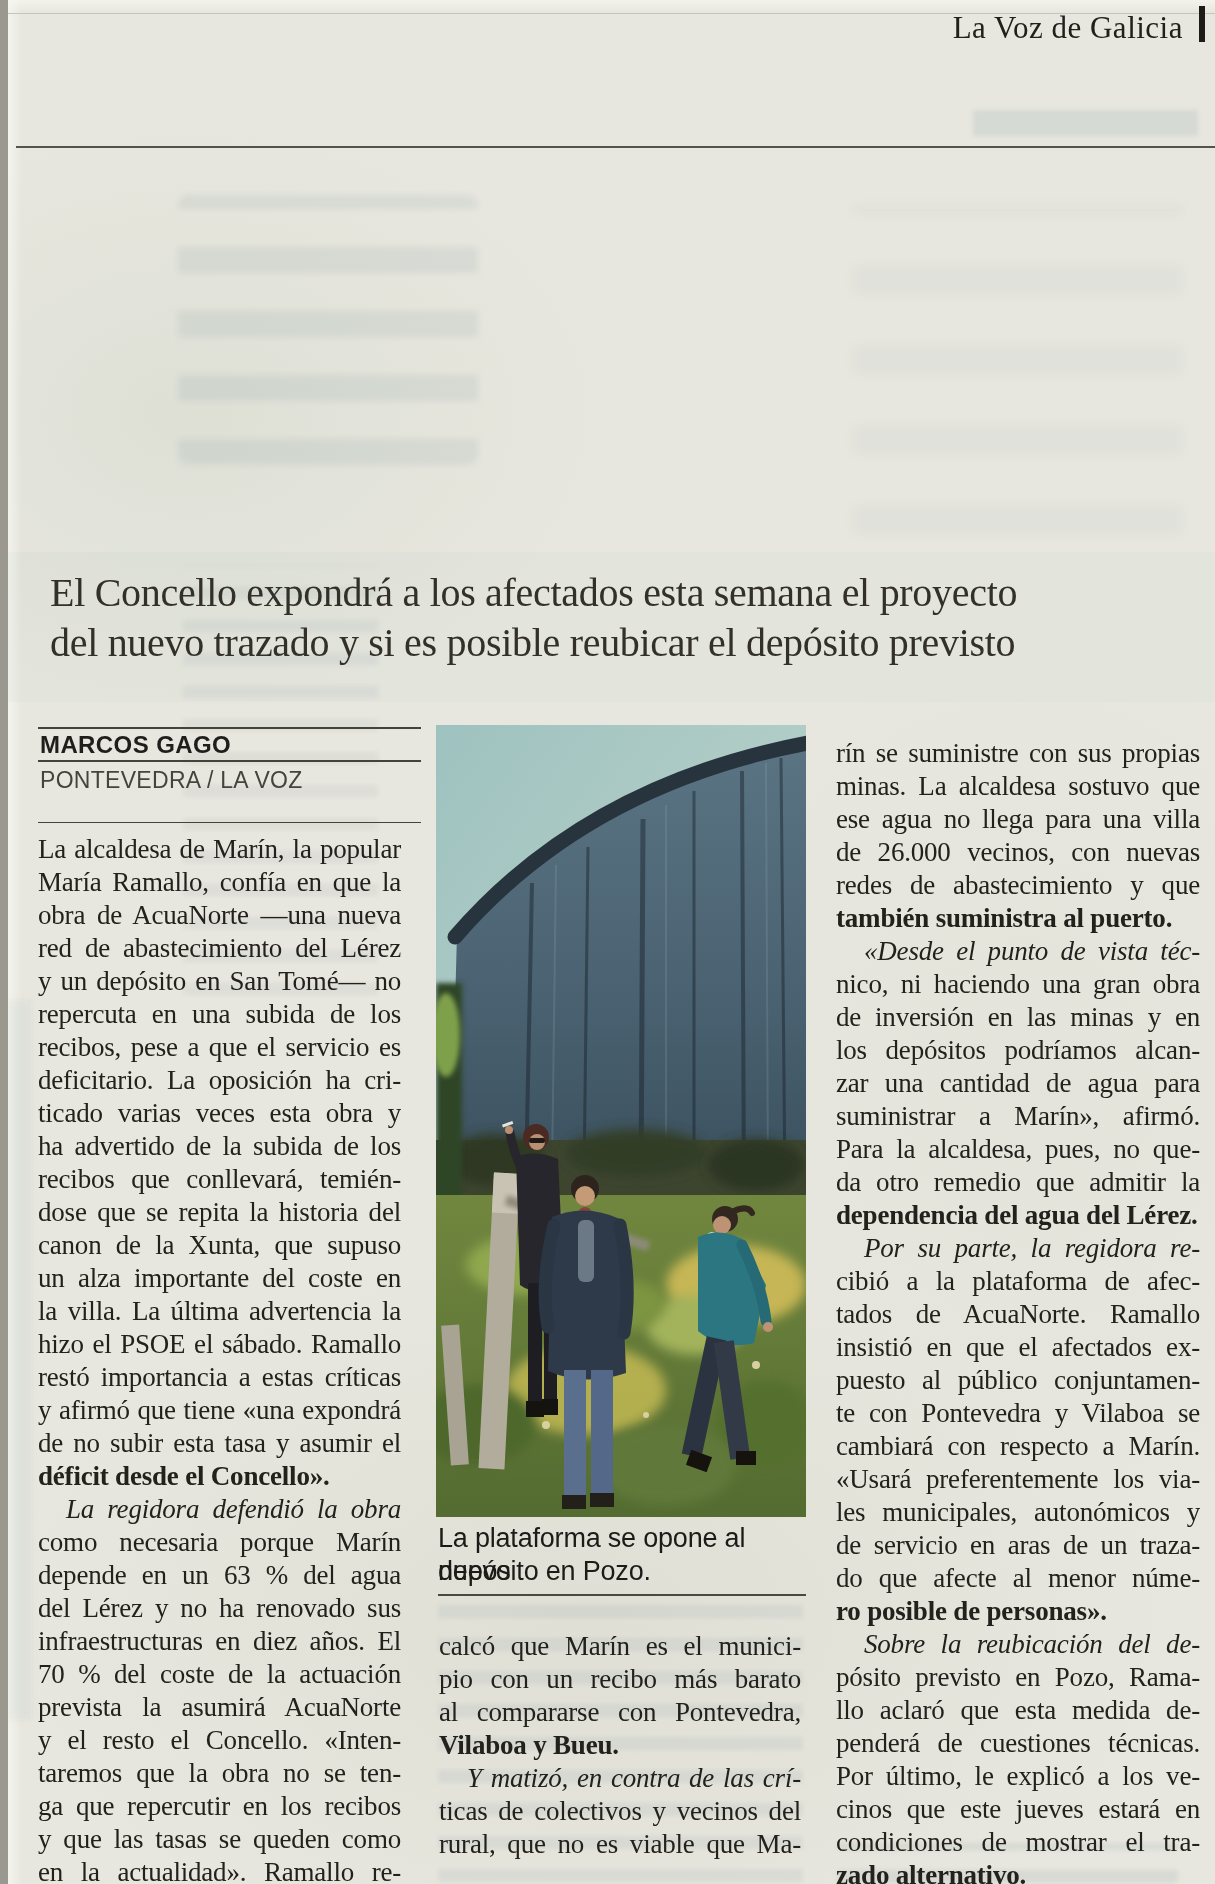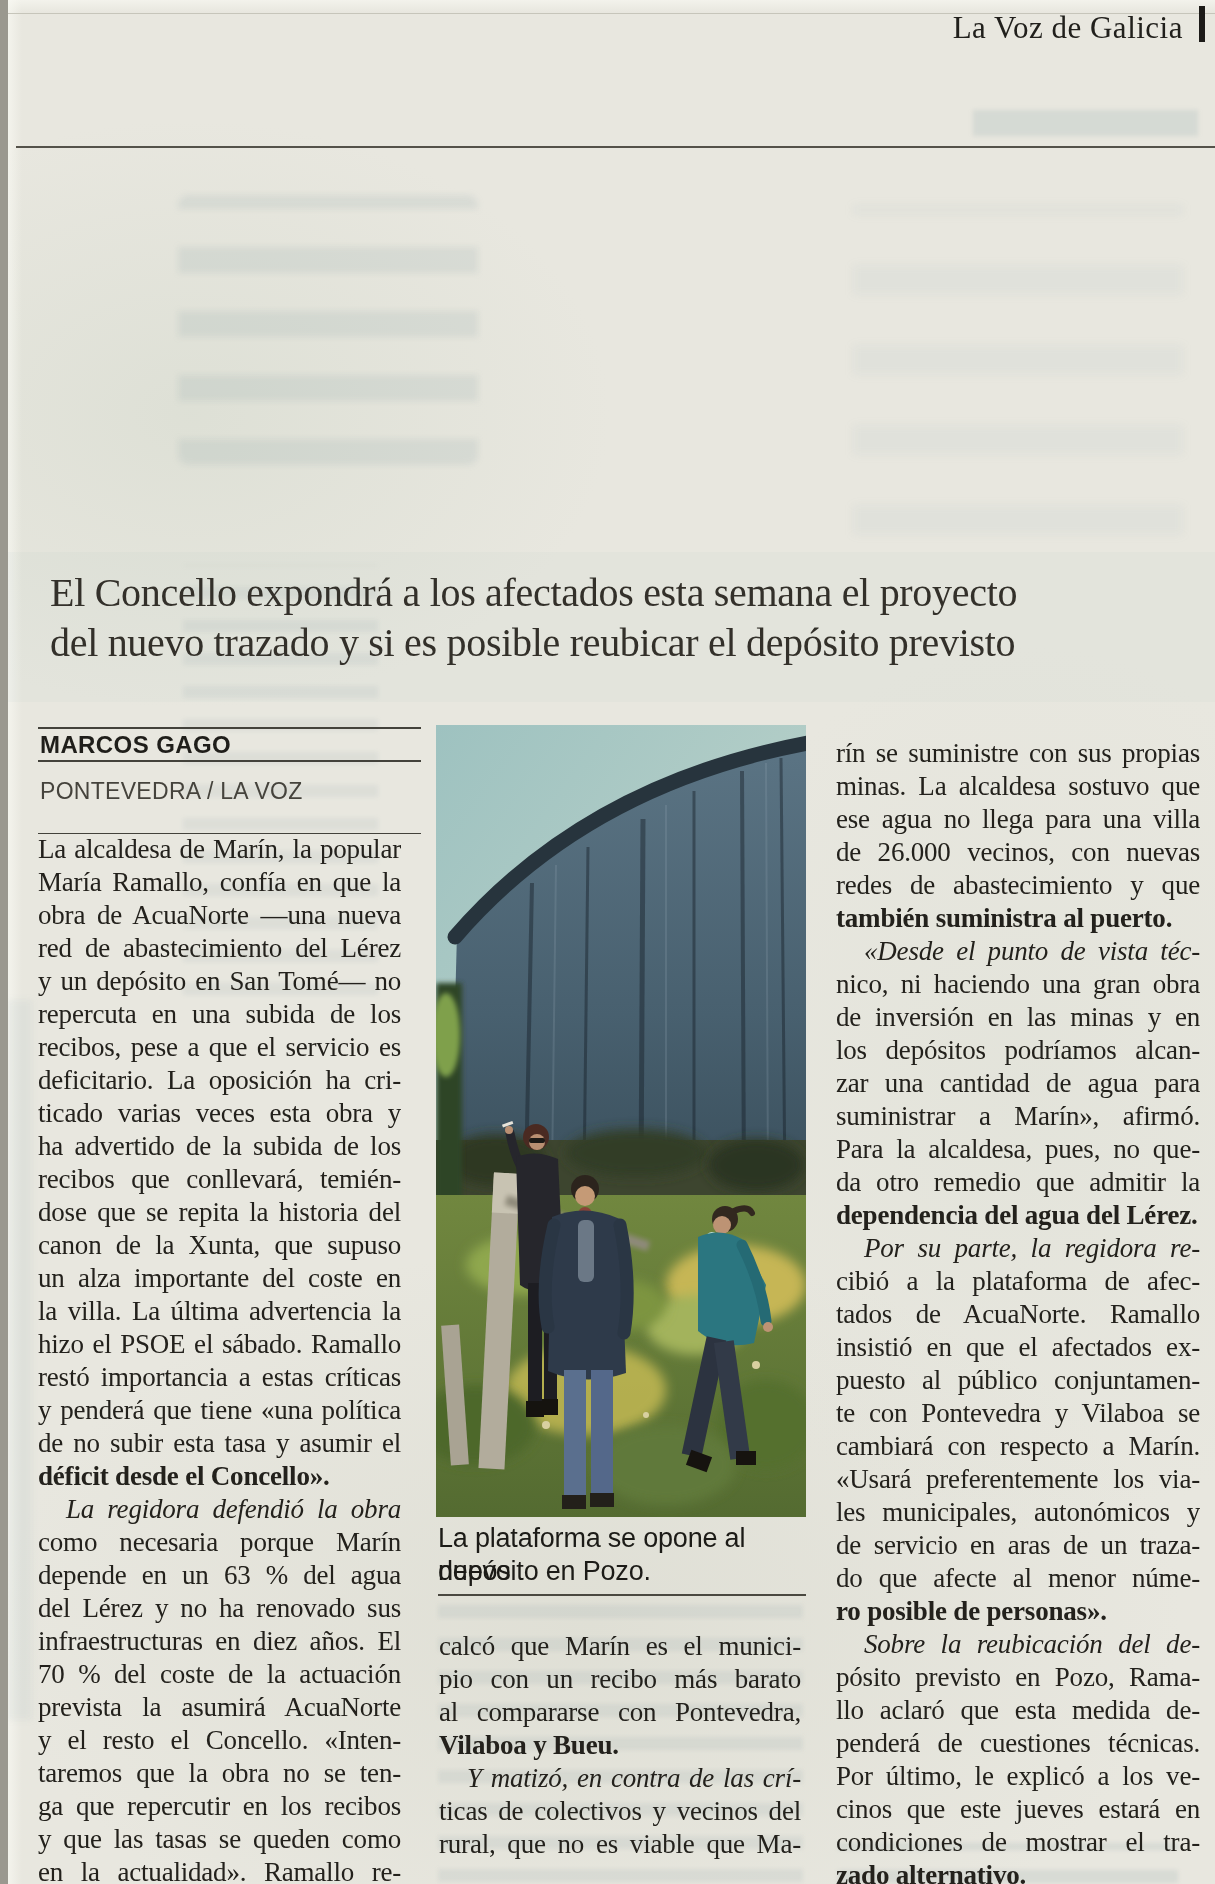--- a/index.html
+++ b/index.html
@@ -25,21 +25,21 @@
   
   .headline-block{left:30px; top:158px; width:1170px; color:#2b2923;}
   .headline-block .tl{font:700 96px/100px "Liberation Serif", serif; letter-spacing:-2px; white-space:nowrap; height:100px;}
   .subheadline-block{left:42px; top:568px; width:1170px; color:#33302a;}
   .subheadline-block .tl{font:400 40px/50px "Liberation Serif", serif; white-space:nowrap; height:50px; letter-spacing:-.3px;}
   
   .byline{left:30px; top:727px; width:383px; font-family:"Liberation Sans", sans-serif;}
   .byline .rule{height:2px; background:#43423b;}
   .byline .rule.thin{height:1.5px;}
   .byline-author{font:700 24px/28px "Liberation Sans", sans-serif; color:#1f1e1a; letter-spacing:.4px; padding:2px 0 1px 2px;}
-  .byline-origin{font:400 23px/27px "Liberation Sans", sans-serif; color:#45433c; letter-spacing:.3px; padding:16px 0 28px 2px;}
+  .byline-origin{font:400 23px/27px "Liberation Sans", sans-serif; color:#45433c; letter-spacing:.3px; padding:5px 0 28px 2px;}
   
   .col .tl{font:400 27px/33px "Liberation Serif", serif; height:33px; overflow:hidden;
            text-align:justify; text-align-last:justify; letter-spacing:-.2px; color:#23211c;}
   .col .tl-end{text-align-last:left;font-weight:bold;}
   .col .tl-start{text-indent:28px;font-style:italic;}
   .col-left{left:30px;  top:833px; width:363px;}
   .col-middle{left:431px; top:1630px; width:362px;}
   .col-right{left:828px; top:737px; width:364px;}
   
   .photo{left:428px; top:725px; width:370px; height:792px; overflow:hidden; background:#9ec2c0;}
@@ -106,21 +106,21 @@
       <div class="tl">deficitario. La oposición ha cri-</div>
       <div class="tl">ticado varias veces esta obra y</div>
       <div class="tl">ha advertido de la subida de los</div>
       <div class="tl">recibos que conllevará, temién-</div>
       <div class="tl">dose que se repita la historia del</div>
       <div class="tl">canon de la Xunta, que supuso</div>
       <div class="tl">un alza importante del coste en</div>
       <div class="tl">la villa. La última advertencia la</div>
       <div class="tl">hizo el PSOE el sábado. Ramallo</div>
       <div class="tl">restó importancia a estas críticas</div>
-      <div class="tl">y penderá que tiene «una política</div>
+      <div class="tl">y afirmó que tiene «una expondrá</div>
       <div class="tl">de no subir esta tasa y asumir el</div>
       <div class="tl tl-end">déficit desde el Concello».</div>
       <div class="tl tl-start">La regidora defendió la obra</div>
       <div class="tl">como necesaria porque Marín</div>
       <div class="tl">depende en un 63 % del agua</div>
       <div class="tl">del Lérez y no ha renovado sus</div>
       <div class="tl">infraestructuras en diez años. El</div>
       <div class="tl">70 % del coste de la actuación</div>
       <div class="tl">prevista la asumirá AcuaNorte</div>
       <div class="tl">y el resto el Concello. «Inten-</div>

